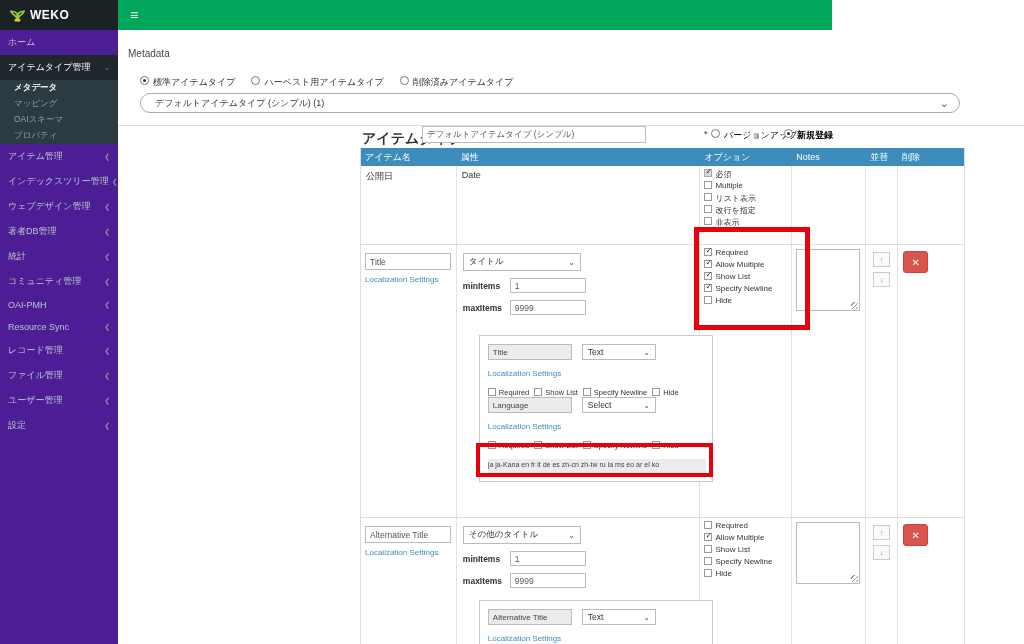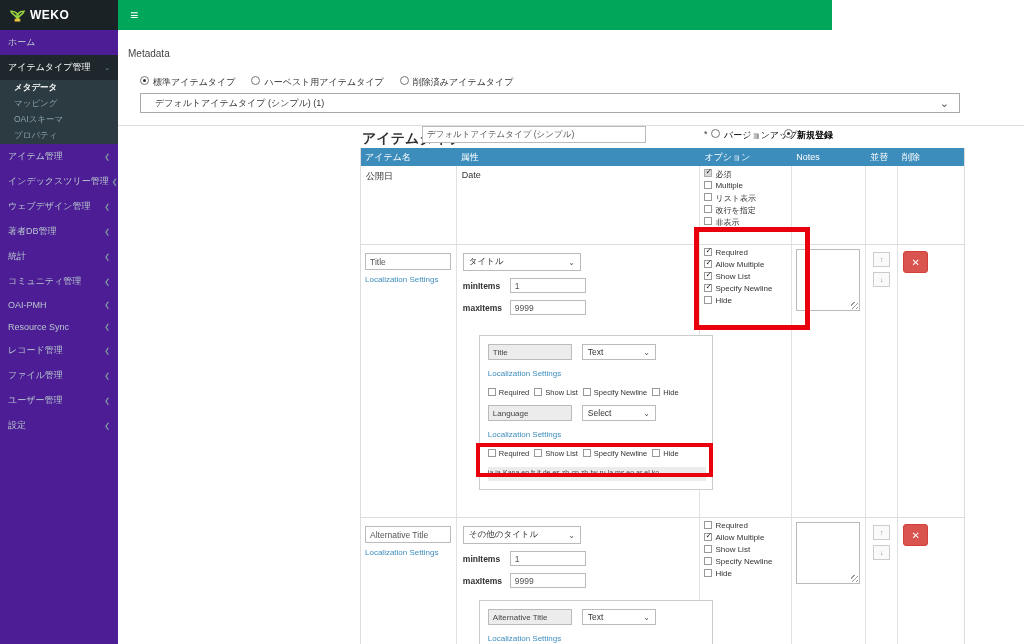--- a/index.html
+++ b/index.html
@@ -26,21 +26,21 @@
   .sub-item{padding:2px 24px 2px 14px;font-size:8.5px;color:#8aa4af;
     cursor:pointer;white-space:nowrap;overflow:hidden}
   .sub-item.active{color:#fff;font-weight:bold}
 
   
   .content{position:absolute;left:118px;top:30px;width:906px;height:614px;background:#fff;overflow:hidden}
   .page-title{position:absolute;left:10px;top:18px;font-size:10px;color:#444}
   .filter-row{position:absolute;left:22px;top:46px;display:flex;gap:16px;font-size:9px;color:#333}
   .rgrp{display:flex;align-items:flex-start;gap:4px;cursor:pointer}
   .type-select{position:absolute;left:22px;top:63px;width:820px;height:20px;border:1px solid #aaa;
-    border-radius:0;background:#fff;display:flex;align-items:center;justify-content:space-between;
+    border-radius:10px;background:#fff;display:flex;align-items:center;justify-content:space-between;
     padding:0 10px 0 14px;font-size:9px;color:#333;cursor:pointer}
   .divider{position:absolute;left:0;top:95px;width:906px;border-top:1px solid #ddd}
 
   .it-label{position:absolute;left:244px;top:100px;font-size:14px;font-weight:bold;color:#333}
   .it-input{position:absolute;left:304px;top:96px;width:224px;height:18px}
   .star{position:absolute;left:586px;top:99px;font-size:9px;color:#333}
   .act-radio-1{position:absolute;left:593px;top:99px;font-size:9px}
   .act-radio-2{position:absolute;left:666px;top:99px;font-size:9px;font-weight:bold}
 
   
@@ -97,21 +97,21 @@
 
   
   .subpanel{position:absolute;left:22px;width:234px;border:1px solid #ccc;background:#fff;padding:8px}
   .sp-title{top:90px}.sp-alt{top:82px;height:90px;overflow:hidden}
   .field-row{display:flex;gap:10px;height:16px}
   .fname{width:84px;height:16px;font-size:8px;border:1px solid #bbb;padding:0 4px}
   .ftype{width:74px;height:16px}
   .sp-link{margin-top:9px;display:block}
   .cb-row{display:flex;gap:5px;margin-top:9px;height:10px;align-items:center}
   .cb-row .cbl{font-size:7.5px}
-  .fr2{margin-top:8px}
+  .fr2{}
   .lang-vals{margin-top:9px;width:218px;height:14px;font-size:7px;line-height:12px}
 
   
   .ann{position:absolute;border:5px solid #e8000d;pointer-events:none;z-index:50;background:transparent}
   #ann1{left:694px;top:227px;width:116px;height:103px}
   #ann2{left:476px;top:443px;width:237px;height:34px;border-width:4px}
 </style>
 </head>
 <body>
 

